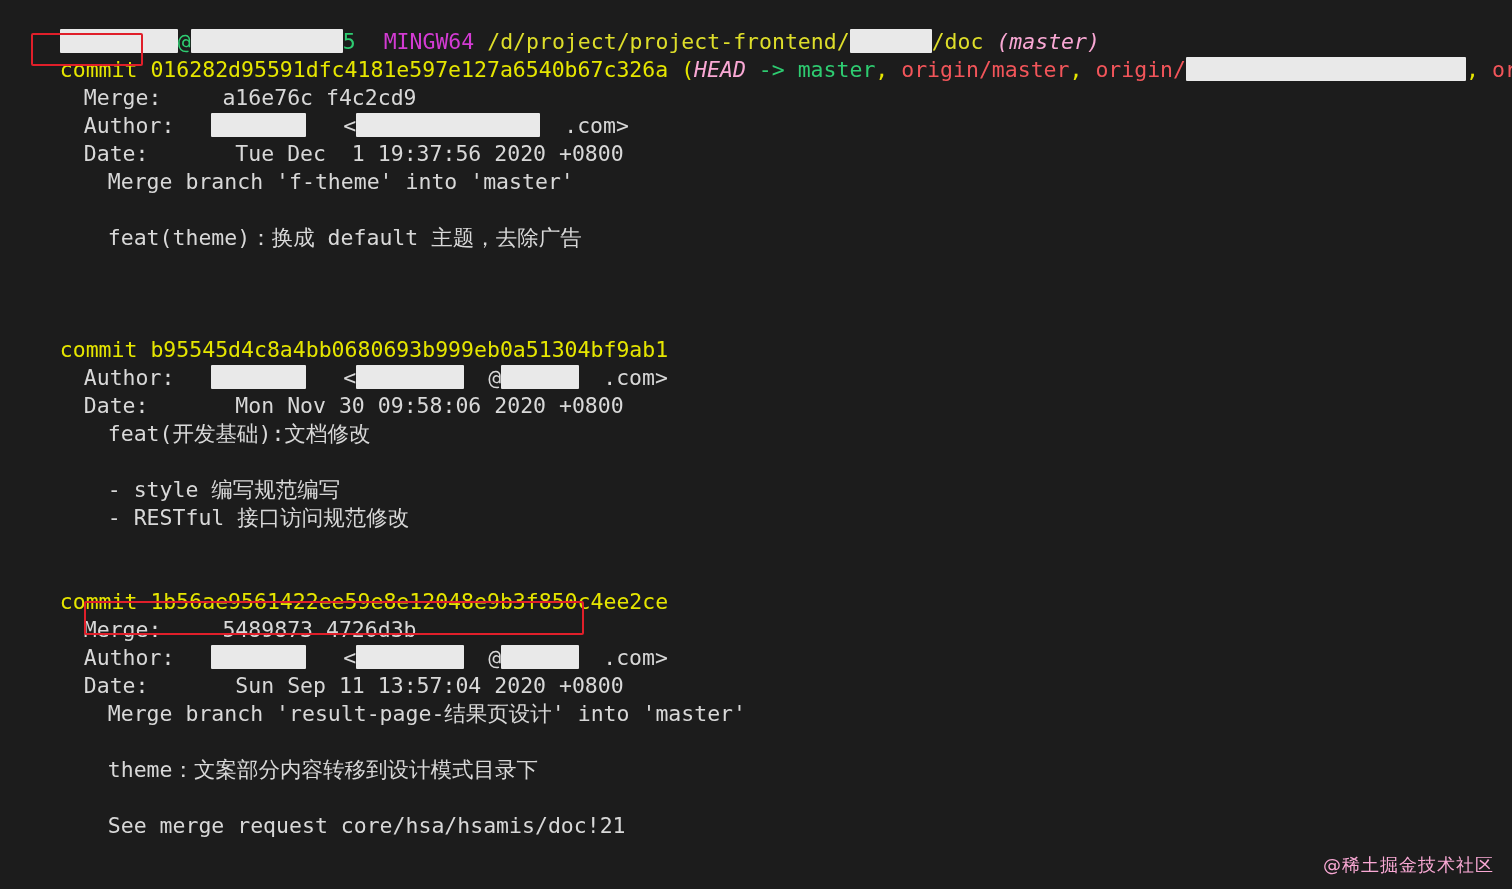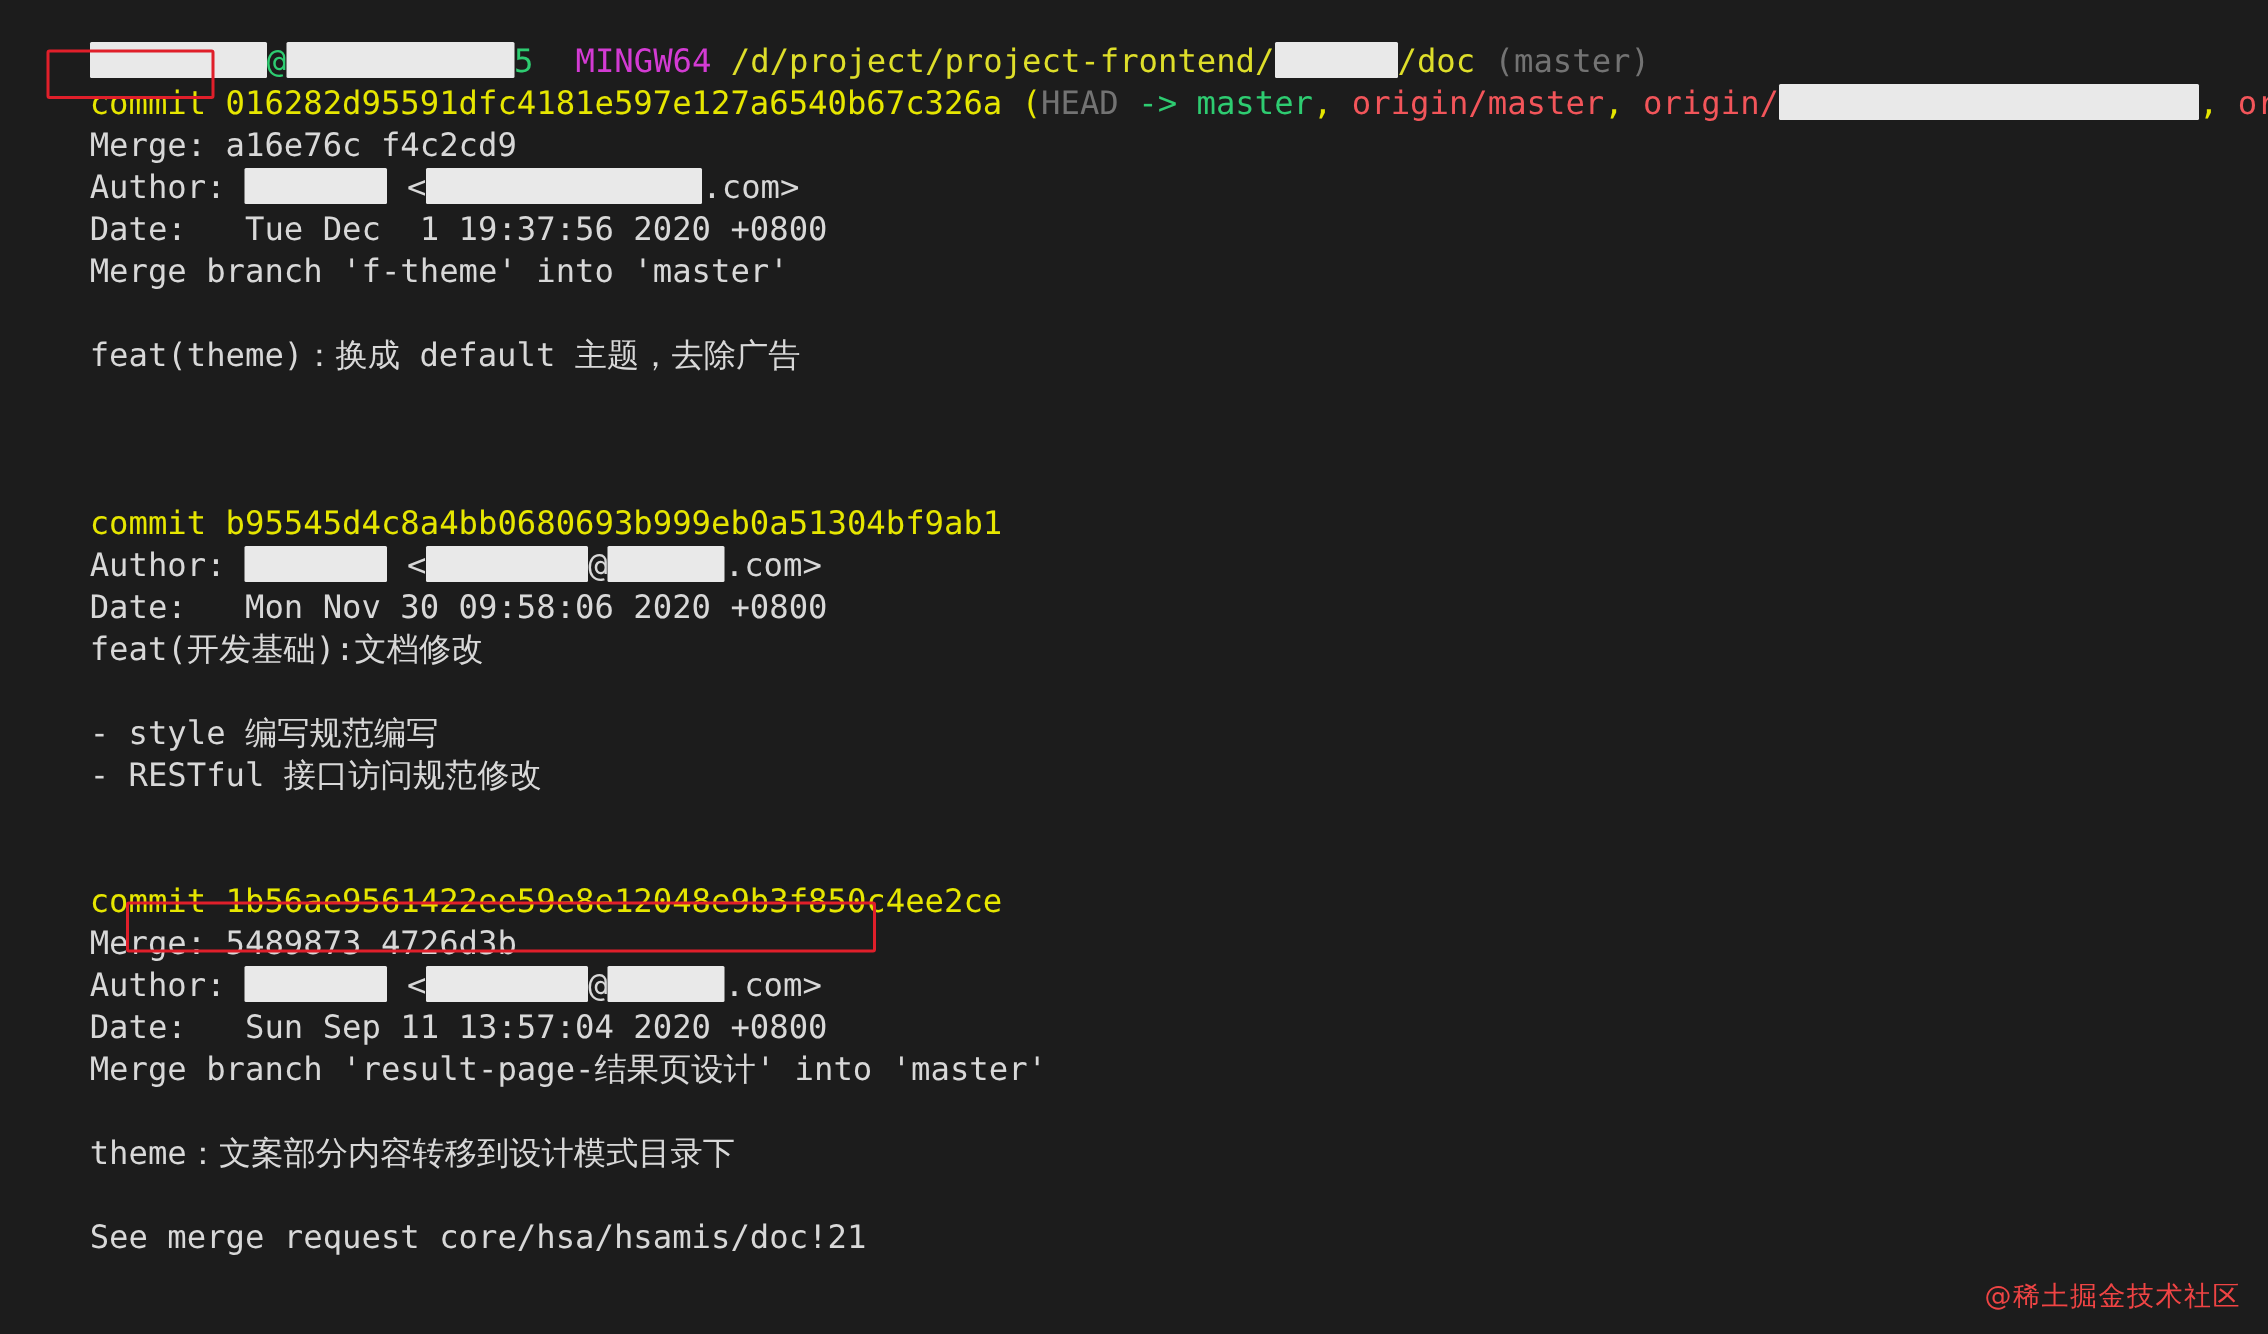--- a/index.html
+++ b/index.html
@@ -35,23 +35,23 @@
     box-sizing: border-box;
   }
   .line.blank { height: 28px; }
 
   
   .c-default  { color: #d8d8d8; }
   .c-yellow   { color: #e6e600; }
   .c-green    { color: #2ecc71; }
   .c-magenta  { color: #d33bd3; padding-left: 15px; }
   .c-pathyel  { color: #dede2a; }
-  .c-cyan     { color: #737373; }
+  .c-cyan     { color: #f9a8d4; font-style: italic; }
   .c-red      { color: #f2555a; }
-  .c-grey     { color: #d8d8d8; }
+  .c-grey     { color: #d8d8d8; margin-left: 24px; }
 
   
   .redact {
     display: inline-block;
     background: #e9e9e9;
     vertical-align: -4px;
     border-radius: 1px;
     height: 24px;
   }
 
@@ -74,21 +74,21 @@
     left: 84px;
     top: 601px;
     width: 500px;
     height: 34px;
   }
 
   #watermark {
     position: absolute;
     right: 18px;
     bottom: 10px;
-    color: #ef4444;
+    color: #f9a8d4;
     font-size: 18px;
     font-family: "DejaVu Sans", "Liberation Sans", sans-serif;
     letter-spacing: 1px;
   }
 </style>
 </head>
 <body>
 
 <div id="terminal">
 

